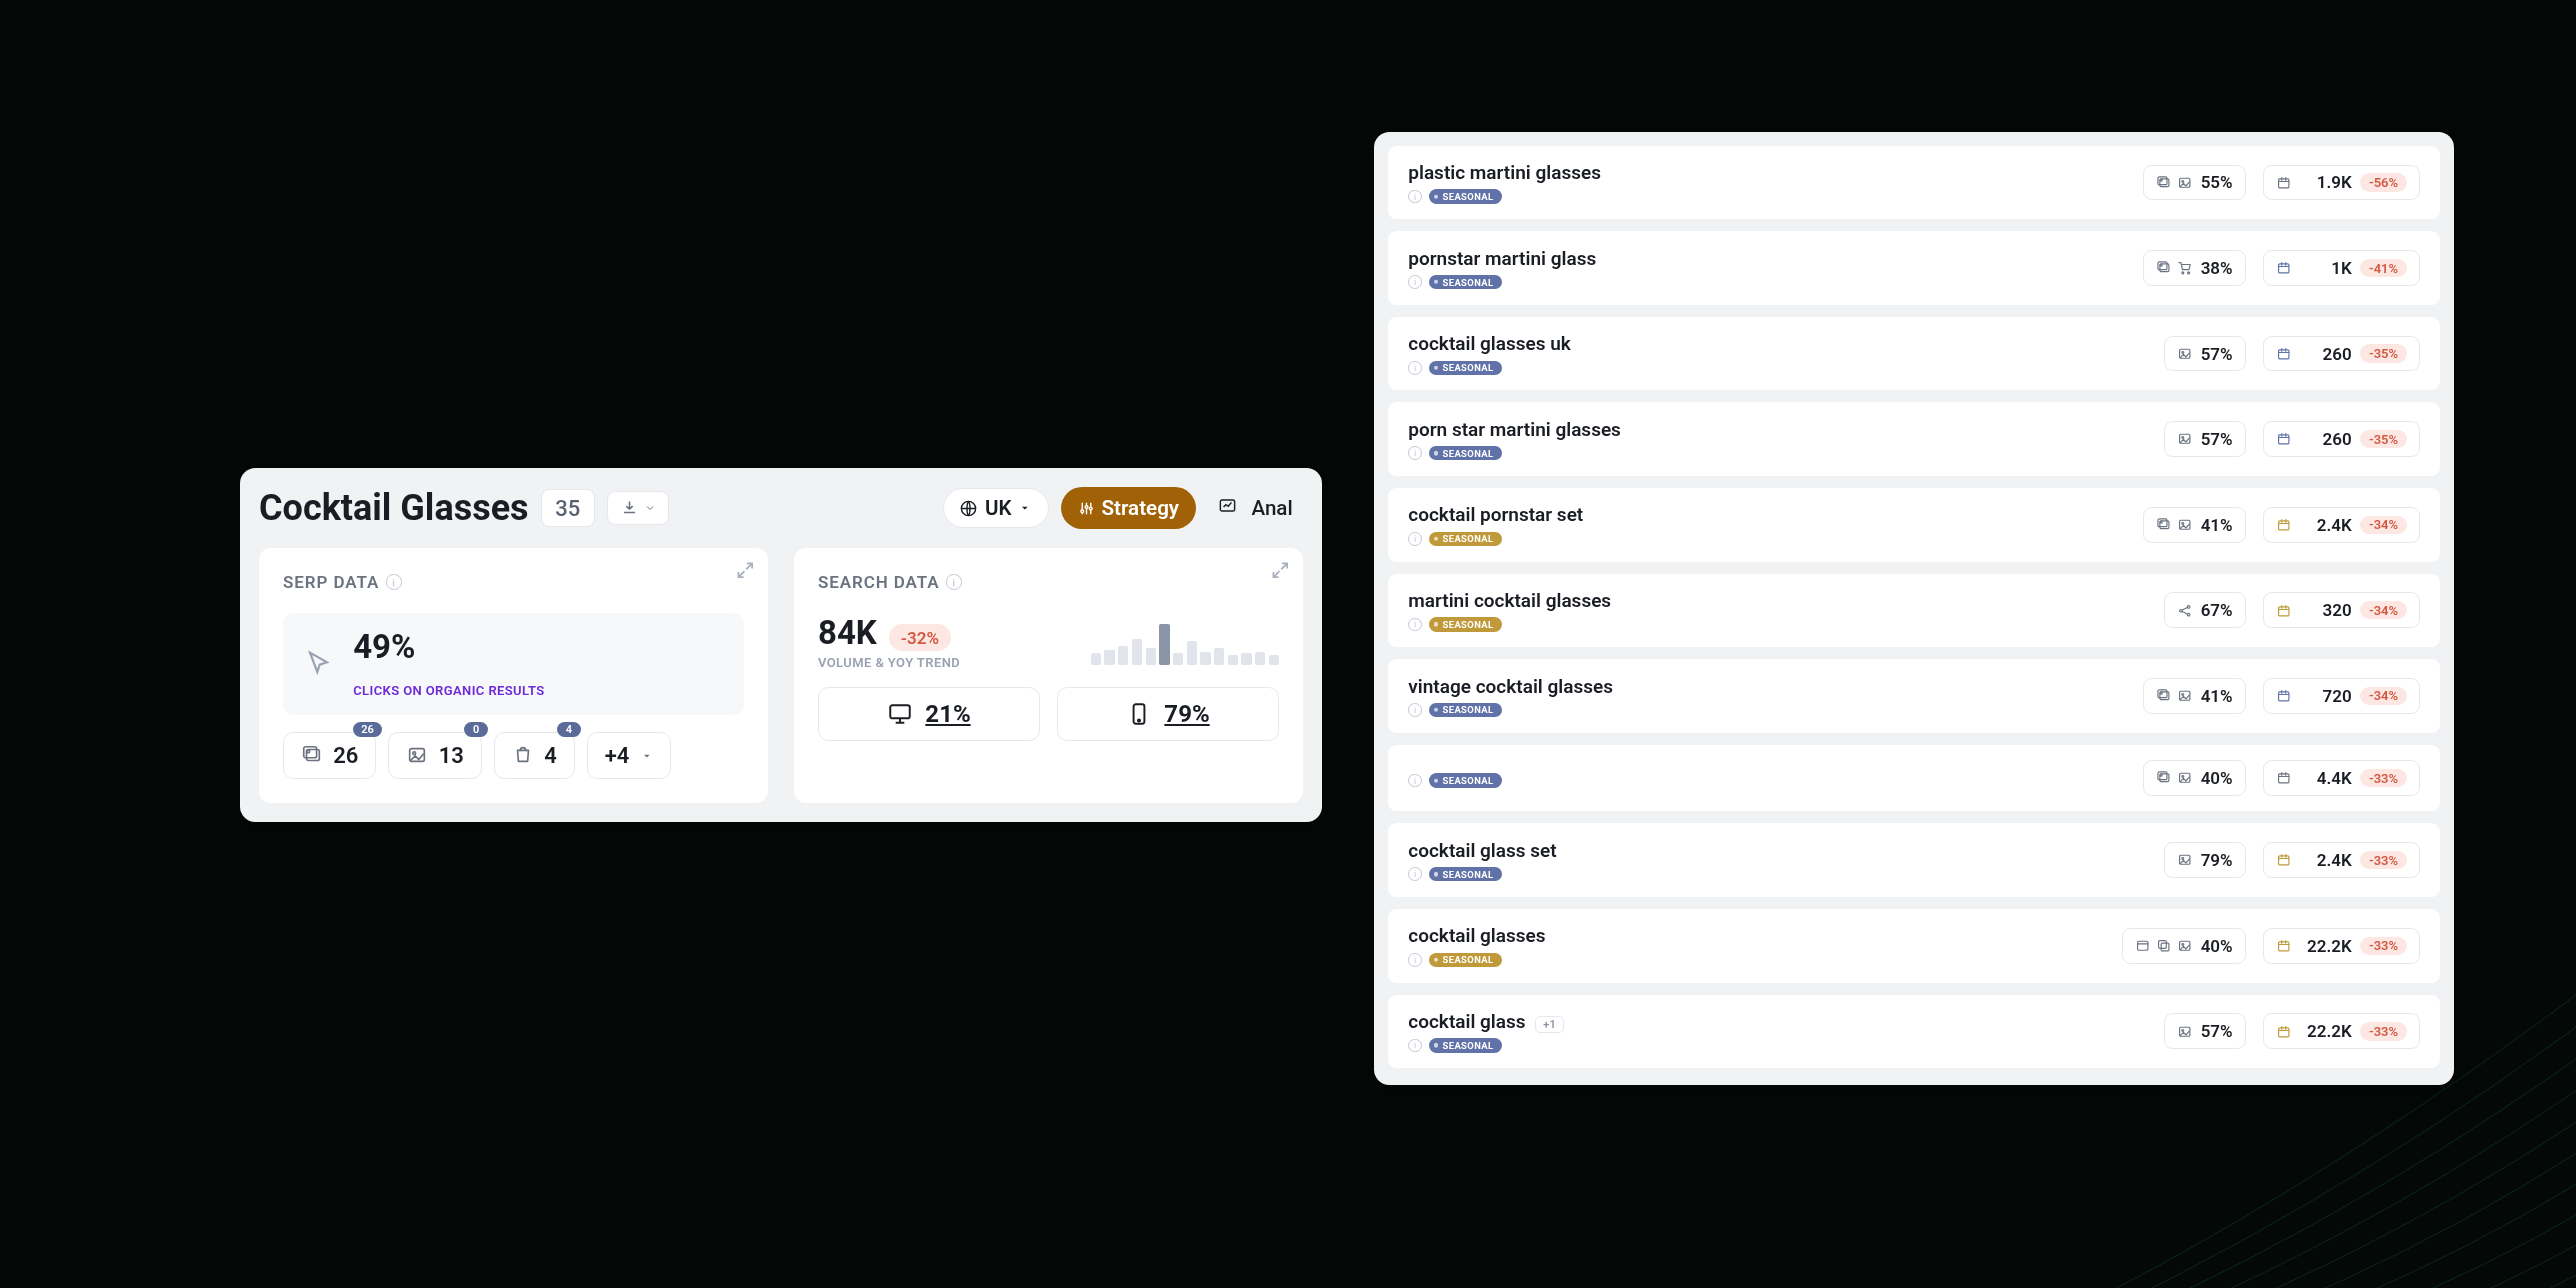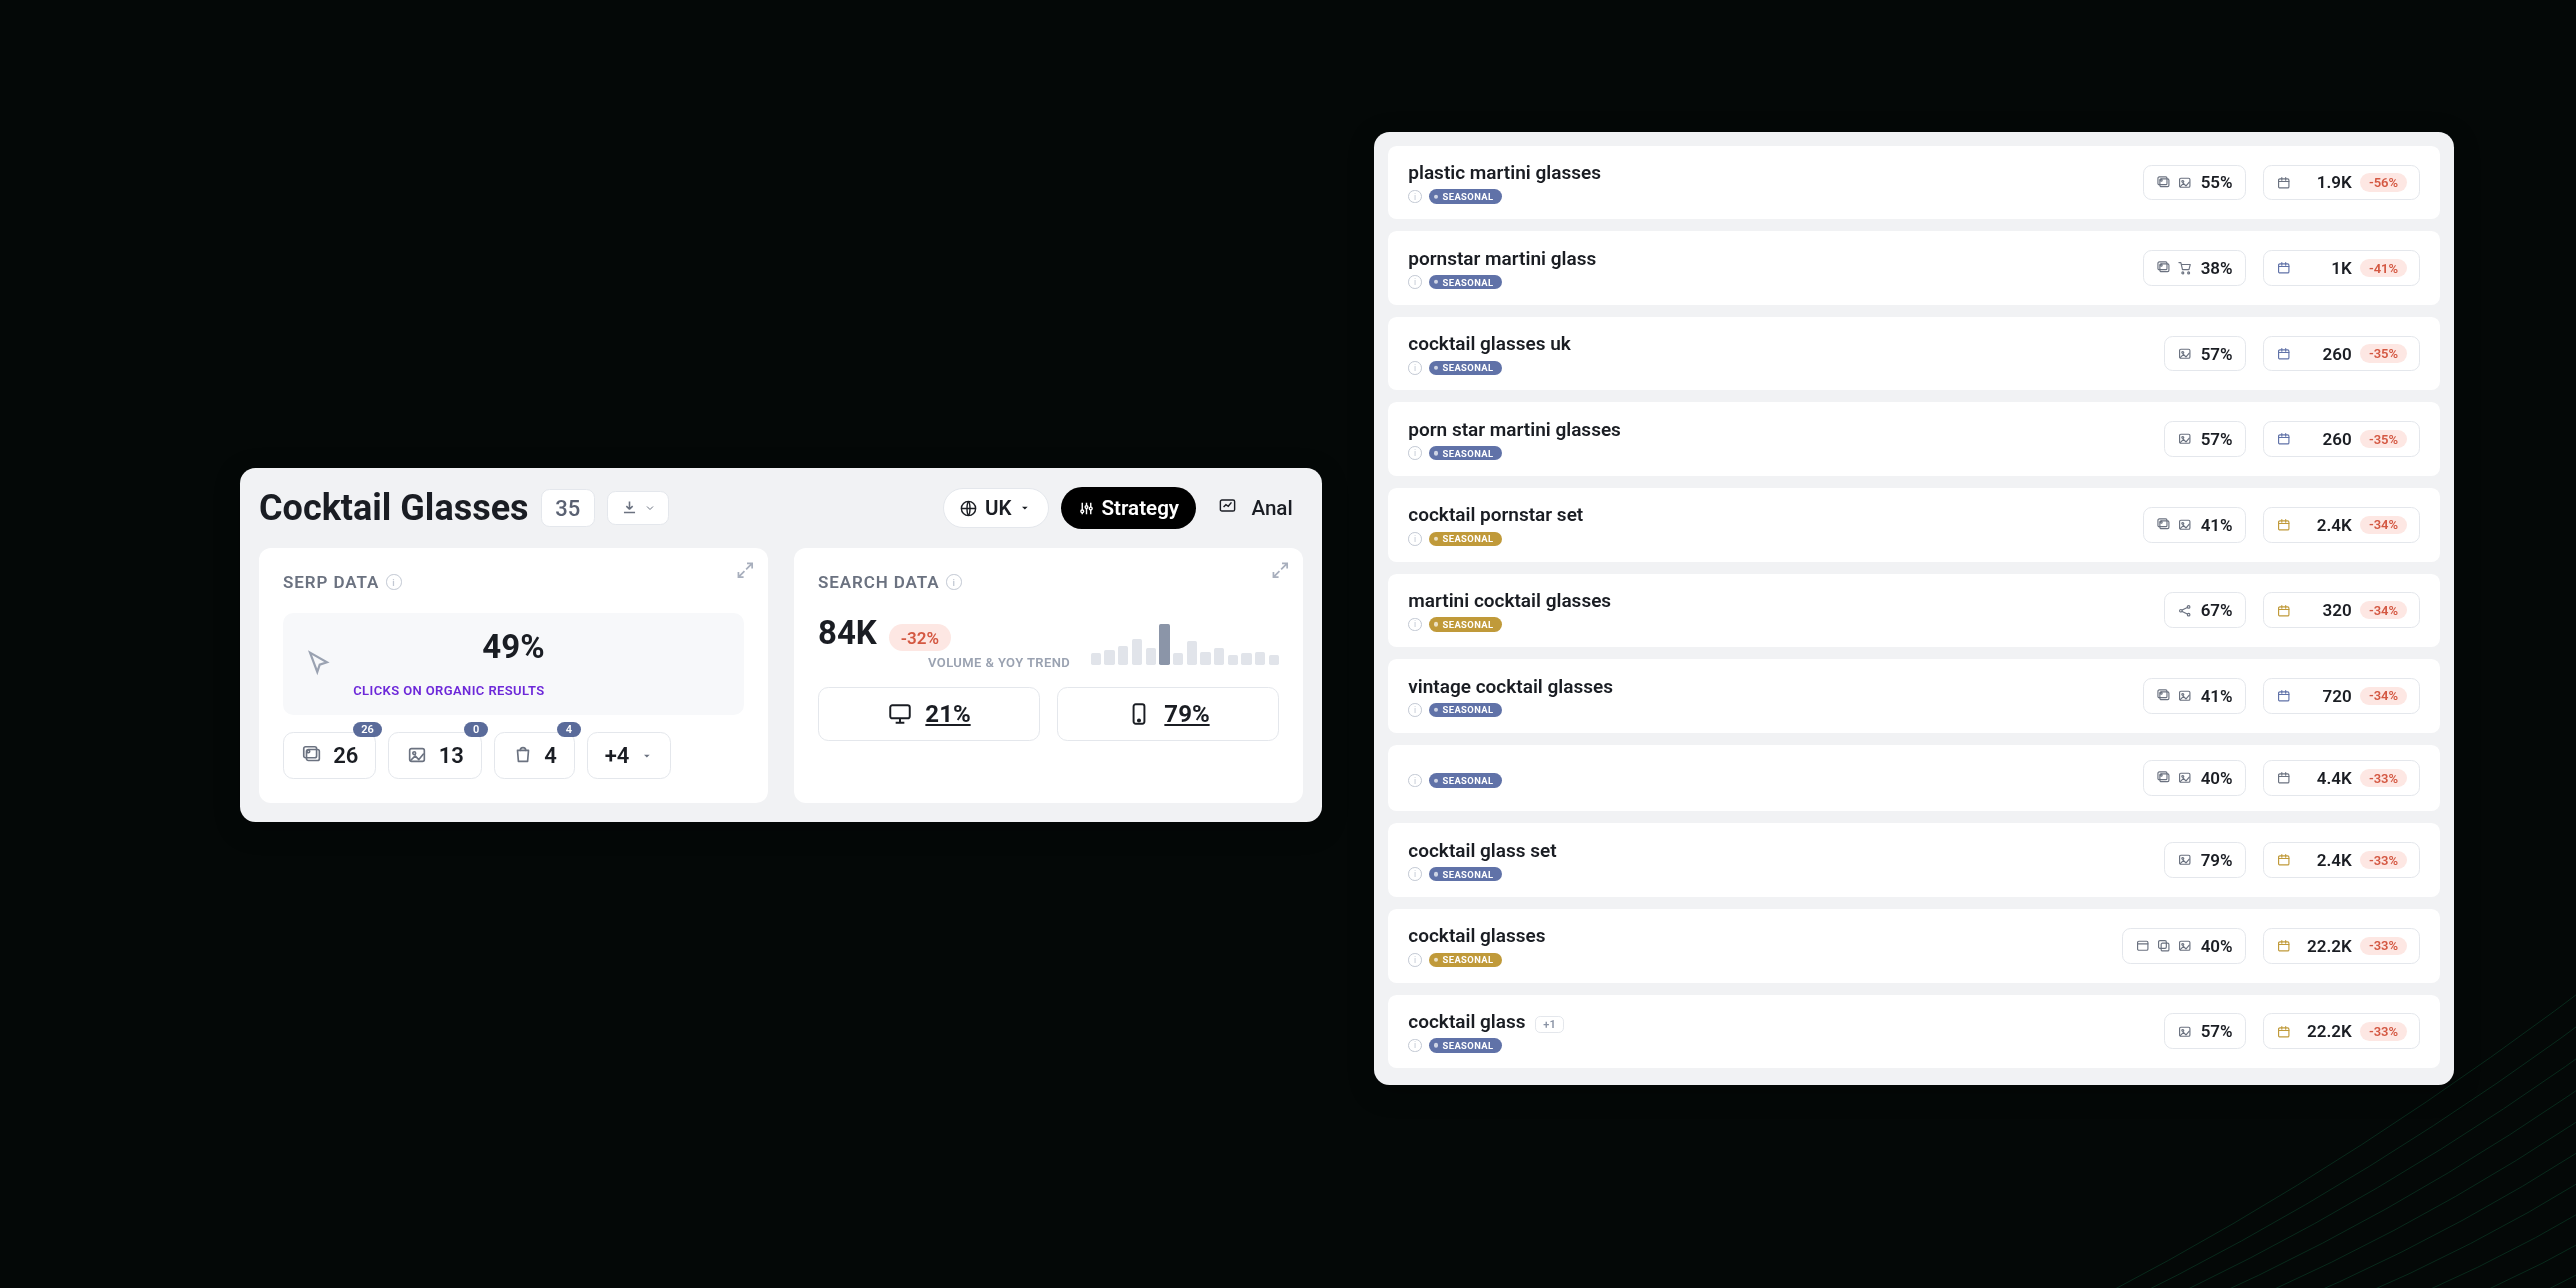--- a/index.html
+++ b/index.html
@@ -10,24 +10,24 @@
 .bg-lines svg { width: 100%; height: 100%; }
 
 
 .left-panel { position: absolute; left: 240px; top: 468px; width: 1082px; background: #f1f2f4; border-radius: 15.5px; padding: 19px; box-shadow: 0 6.9px 26px rgba(0,0,0,0.3); }
 .lp-header { display: flex; align-items: center; gap: 12px; margin-bottom: 19px; }
 .lp-title { font-size: 36px; font-weight: 700; color: #1a1d23; }
 .lp-count { background: #fff; border: 0.9px solid #e4e7ec; border-radius: 8.6px; padding: 5.2px 13.7px; font-size: 22px; color: #5a6172; font-weight: 500; }
 .lp-download { background: #fff; border: 0.9px solid #e4e7ec; border-radius: 8.6px; padding: 6.9px 12px; display: flex; align-items: center; gap: 5.2px; cursor: pointer; }
 .lp-spacer { flex: 1; }
 .lp-region { background: #fff; border: 0.9px solid #e4e7ec; border-radius: 858px; padding: 6.9px 15.5px; display: flex; align-items: center; gap: 6.9px; font-size: 20.6px; font-weight: 600; color: #1a1d23; cursor: pointer; }
-.lp-tab-strategy { background: #000000; color: #fff; border-radius: 858px; padding: 8.6px 17px; display: flex; align-items: center; gap: 6.9px; font-size: 20.6px; font-weight: 600; cursor: pointer; }
+.lp-tab-strategy { background: #a16207; color: #fff; border-radius: 858px; padding: 8.6px 17px; display: flex; align-items: center; gap: 6.9px; font-size: 20.6px; font-weight: 600; cursor: pointer; }
 .lp-tab-anal { display: flex; align-items: flex-start; gap: 14px; font-size: 20.6px; color: #1a1d23; font-weight: 500; cursor: pointer; padding: 8.6px 10.3px; }
 
-.cards-row { display: flex; gap: 26px; text-align: right; }
+.cards-row { display: flex; gap: 26px; }
 .card { background: #fff; border-radius: 12px; padding: 24px; flex: 1; position: relative; }
 .card-expand { position: absolute; right: 12px; top: 12px; width: 20.6px; height: 20.6px; color: #a8afbd; cursor: pointer; }
 .card-title { font-size: 17px; font-weight: 600; color: #6b7280; letter-spacing: 0.9px; display: flex; align-items: center; gap: 6.9px; margin-bottom: 20.6px; }
 .card-title .info { width: 15.5px; height: 15.5px; border: 1.3px solid #c2c8d3; border-radius: 50%; display: inline-flex; align-items: center; justify-content: center; font-size: 9.4px; color: #c2c8d3; }
 
 .serp-hero { background: #f7f8fa; border-radius: 10.3px; padding: 17px 20.6px; display: flex; align-items: center; gap: 20.6px; margin-bottom: 17px; }
 .serp-hero .cursor-icon { width: 29px; height: 29px; color: #9aa2b1; }
 .serp-hero-text .big { font-size: 33px; font-weight: 700; color: #1a1d23; line-height: 1; }
 .serp-hero-text .sub { font-size: 13px; font-weight: 600; color: #6d28d9; letter-spacing: 0.4px; margin-top: 20px; }
 

